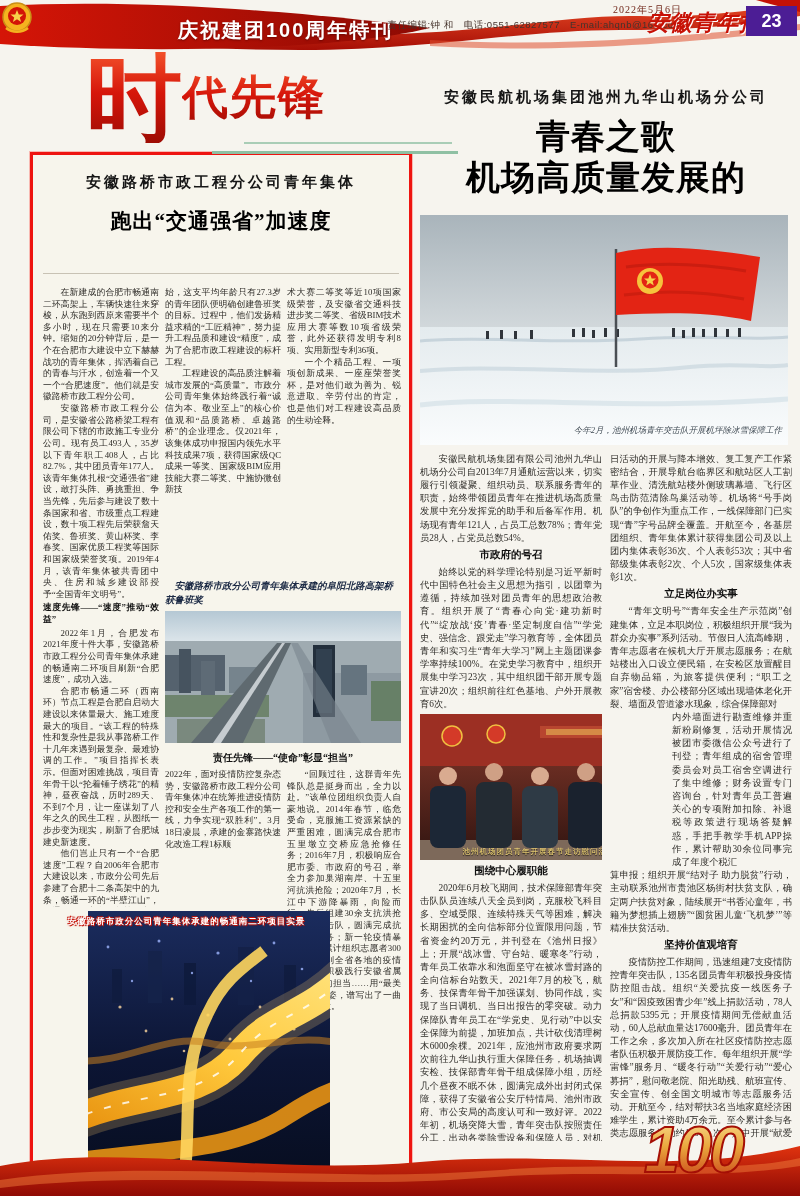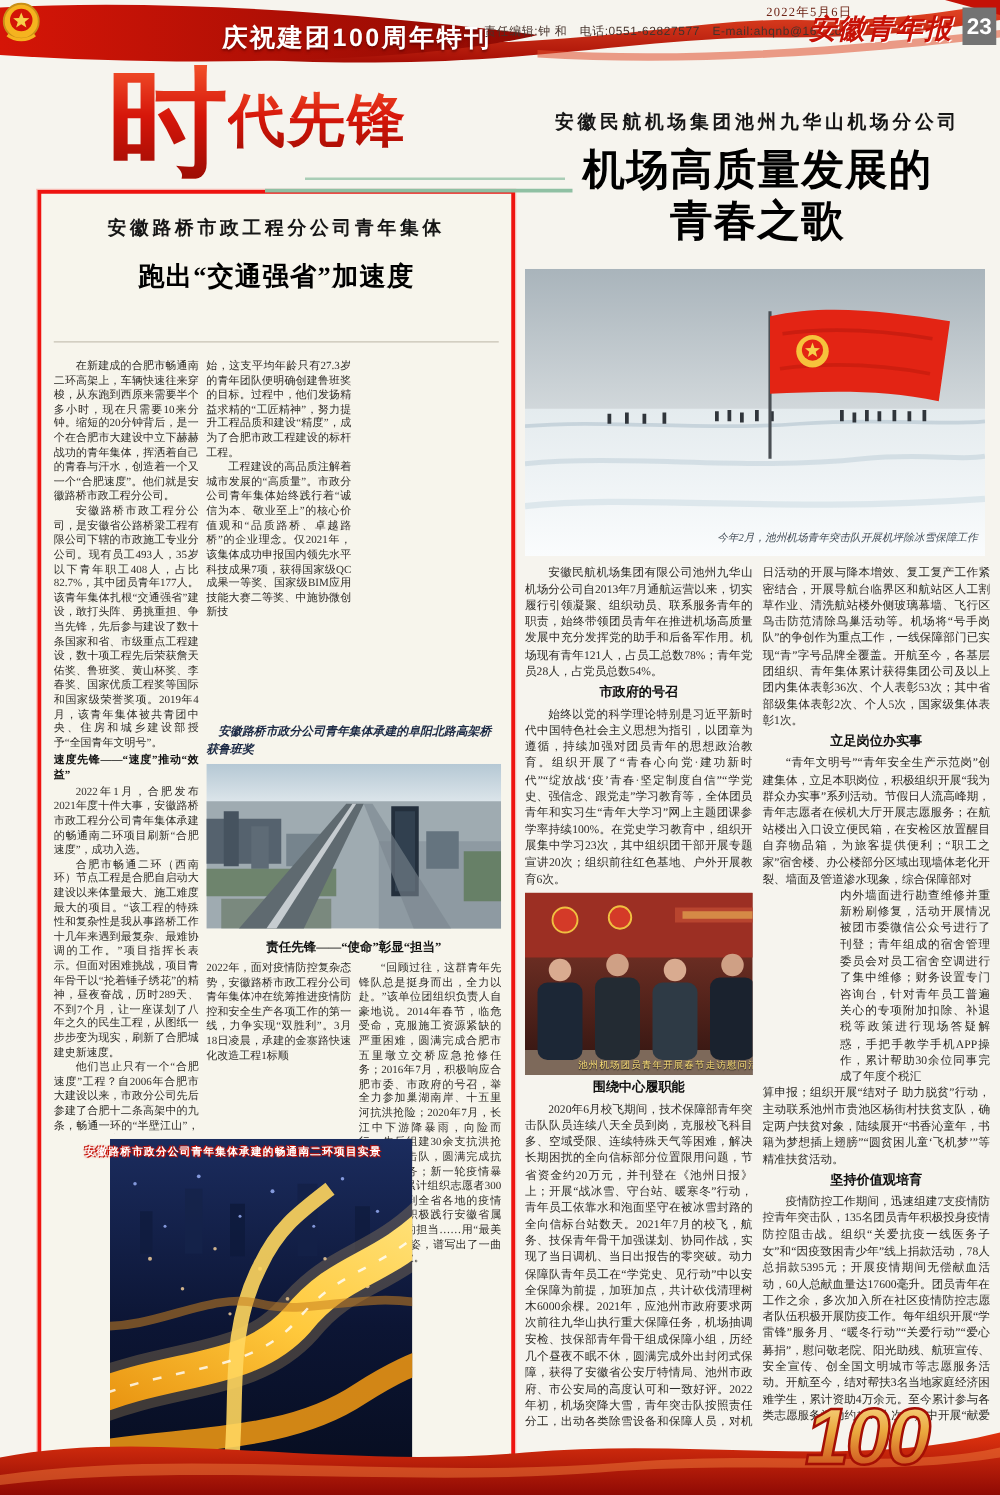--- a/index.html
+++ b/index.html
@@ -9,21 +9,21 @@
   .banner{position:absolute;left:0;top:0;width:800px;height:58px;z-index:4;}
   .banner svg{position:absolute;left:0;top:0;}
   .banner-title{position:absolute;left:178px;top:17px;color:#fff;font-size:20px;font-weight:800;
     letter-spacing:2px;font-family:"Liberation Sans",sans-serif;text-shadow:0 1px 2px rgba(90,0,0,.7);}
   .emblem{position:absolute;left:138px;top:10px;width:34px;height:36px;}
   .mast-date{position:absolute;right:118px;top:3px;font-size:10px;color:#6e2417;letter-spacing:1px;}
   .mast-editor{position:absolute;right:118px;top:19px;font-size:9.5px;color:#45332c;letter-spacing:.5px;
     font-family:"Liberation Sans",sans-serif;}
   .mast-name{position:absolute;right:38px;top:8px;font-size:22px;font-weight:700;font-style:italic;
     color:#c71106;text-shadow:1px 1px 0 #fff;letter-spacing:1px;}
-  .page-badge{position:absolute;right:3px;top:6px;width:27px;height:30px;background:#737373;color:#fff;
+  .page-badge{position:absolute;right:3px;top:6px;width:51px;height:30px;background:#4c1d95;color:#fff;
     font:700 18px "Liberation Sans",sans-serif;display:flex;align-items:center;justify-content:center;margin-left:16px;}
   
   .title-logo{position:absolute;left:86px;top:52px;z-index:5;white-space:nowrap;}
   .tl-big,.tl-rest{font-family:"Liberation Sans",sans-serif;font-weight:900;
     background:linear-gradient(180deg,#f2502a 0%,#d6160a 45%,#9e0c04 100%);
     -webkit-background-clip:text;background-clip:text;color:transparent;}
   .tl-big{font-size:96px;line-height:.95;display:inline-block;}
   .tl-rest{font-size:46px;display:inline-block;vertical-align:18px;letter-spacing:2px;}
   .tl-line1{position:absolute;left:158px;top:90px;width:208px;height:2px;background:#a9cdb6;}
   .tl-line2{position:absolute;left:126px;top:99px;width:246px;height:3px;background:#8fc0a3;}
@@ -124,20 +124,24 @@
         <p class="para">在新建成的合肥市畅通南二环高架上，车辆快速往来穿梭，从东跑到西原来需要半个多小时，现在只需要10来分钟。缩短的20分钟背后，是一个在合肥市大建设中立下赫赫战功的青年集体，挥洒着自己的青春与汗水，创造着一个又一个“合肥速度”。他们就是安徽路桥市政工程分公司。</p>
         <p class="para">安徽路桥市政工程分公司，是安徽省公路桥梁工程有限公司下辖的市政施工专业分公司。现有员工493人，35岁以下青年职工408人，占比82.7%，其中团员青年177人。该青年集体扎根“交通强省”建设，敢打头阵、勇挑重担、争当先锋，先后参与建设了数十条国家和省、市级重点工程建设，数十项工程先后荣获詹天佑奖、鲁班奖、黄山杯奖、李春奖、国家优质工程奖等国际和国家级荣誉奖项。2019年4月，该青年集体被共青团中央、住房和城乡建设部授予“全国青年文明号”。</p>
         <div class="sec-hl">速度先锋——“速度”推动“效益”</div>
         <p class="para">2022年1月，合肥发布2021年度十件大事，安徽路桥市政工程分公司青年集体承建的畅通南二环项目刷新“合肥速度”，成功入选。</p>
         <p class="para">合肥市畅通二环（西南环）节点工程是合肥自启动大建设以来体量最大、施工难度最大的项目。“该工程的特殊性和复杂性是我从事路桥工作十几年来遇到最复杂、最难协调的工作。”项目指挥长表示。但面对困难挑战，项目青年骨干以“抡着锤子绣花”的精神，昼夜奋战，历时289天、不到7个月，让一座谋划了八年之久的民生工程，从图纸一步步变为现实，刷新了合肥城建史新速度。</p>
         <p class="para">他们岂止只有一个“合肥速度”工程？自2006年合肥市大建设以来，市政分公司先后参建了合肥十二条高架中的九条，畅通一环的“半壁江山”，畅通二环的六个标段等一大批市政工程，是合肥市大建设先锋队。正因他们的参与，合肥市大建设一直在加速。</p>
       </div>
     <div class="lcol l-col2a">
         <p class="para cont">始，这支平均年龄只有27.3岁的青年团队便明确创建鲁班奖的目标。过程中，他们发扬精益求精的“工匠精神”，努力提升工程品质和建设“精度”，成为了合肥市政工程建设的标杆工程。</p>
         <p class="para">工程建设的高品质注解着城市发展的“高质量”。市政分公司青年集体始终践行着“诚信为本、敬业至上”的核心价值观和“品质路桥、卓越路桥”的企业理念。仅2021年，该集体成功申报国内领先水平科技成果7项，获得国家级QC成果一等奖、国家级BIM应用技能大赛二等奖、中施协微创新技</p>
+      </div>
+    <div class="lcol l-col3a">
+        <p class="para cont">术大赛二等奖等近10项国家级荣誉，及安徽省交通科技进步奖二等奖、省级BIM技术应用大赛等数10项省级荣誉，此外还获得发明专利8项、实用新型专利36项。</p>
+        <p class="para">一个个精品工程、一项项创新成果、一座座荣誉奖杯，是对他们敢为善为、锐意进取、辛劳付出的肯定，也是他们对工程建设高品质的生动诠释。</p>
       </div>
 
     <div class="l-cap1">安徽路桥市政分公司青年集体承建的阜阳北路高架桥获鲁班奖</div>
     <figure class="l-photo1">
       <svg width="236" height="132" viewBox="0 0 236 132">
         <defs>
           <linearGradient id="sky1" x1="0" y1="0" x2="0" y2="1">
             <stop offset="0" stop-color="#b5c8d4"></stop>
               <stop offset="1" stop-color="#e8eef1"></stop>
           </linearGradient>
@@ -219,22 +223,22 @@
         <path d="M95,276 C105,220 90,160 120,102 C134,72 150,60 176,40" stroke="#ffd65e" stroke-width="12" fill="none" opacity=".9"></path>
         <path d="M-10,150 C40,152 80,122 120,132 C160,142 200,122 252,132" stroke="#c87f1f" stroke-width="7" fill="none" opacity=".55"></path>
         <path d="M-20,210 C50,180 110,190 150,145 C185,102 215,108 260,64" stroke="#ffffff" stroke-width="2" fill="none" opacity=".8" stroke-dasharray="7 12"></path>
       </svg>
     </figure>
   </section>
 
   <section class="r-article">
     <div class="r-kicker">安徽民航机场集团池州九华山机场分公司</div>
     <div class="r-headline">
+      <div>青春之歌</div>
       <div>机场高质量发展的</div>
-      <div>青春之歌</div>
     </div>
 
     <figure class="r-photo-flag">
       <svg width="368" height="230" viewBox="0 0 368 230">
         <defs>
           <linearGradient id="sky2" x1="0" y1="0" x2="0" y2="1">
             <stop offset="0" stop-color="#a9b4bb"></stop>
               <stop offset="1" stop-color="#d4dadd"></stop>
           </linearGradient>
           <linearGradient id="snow" x1="0" y1="0" x2="0" y2="1">

